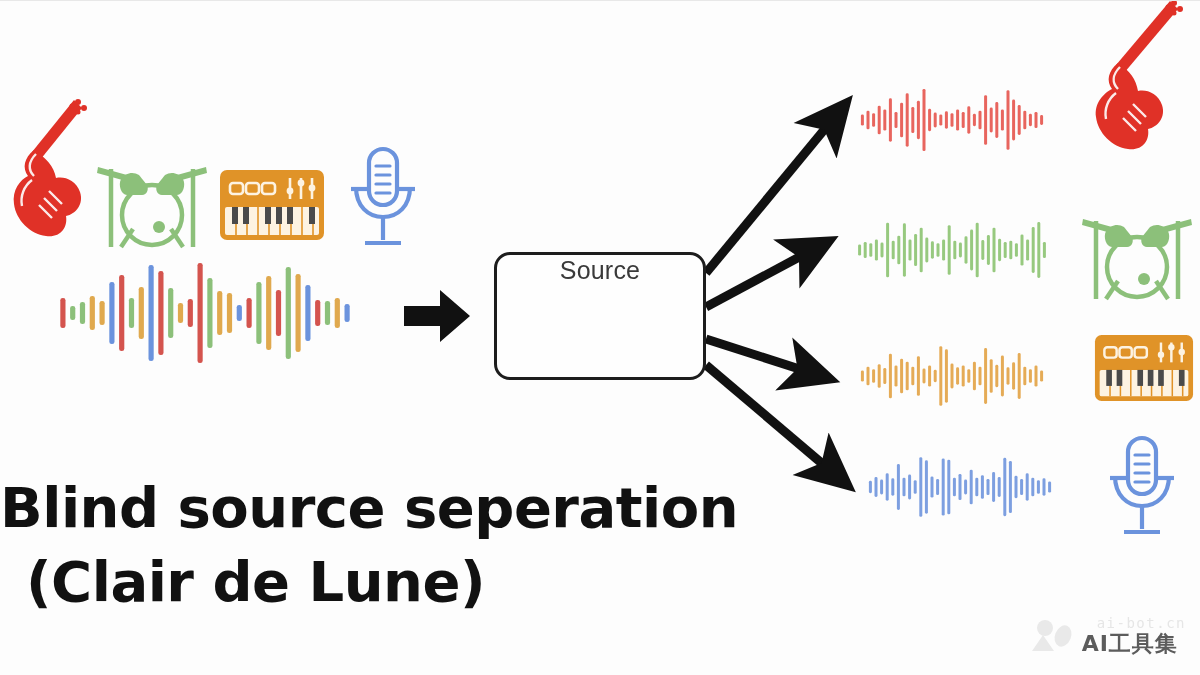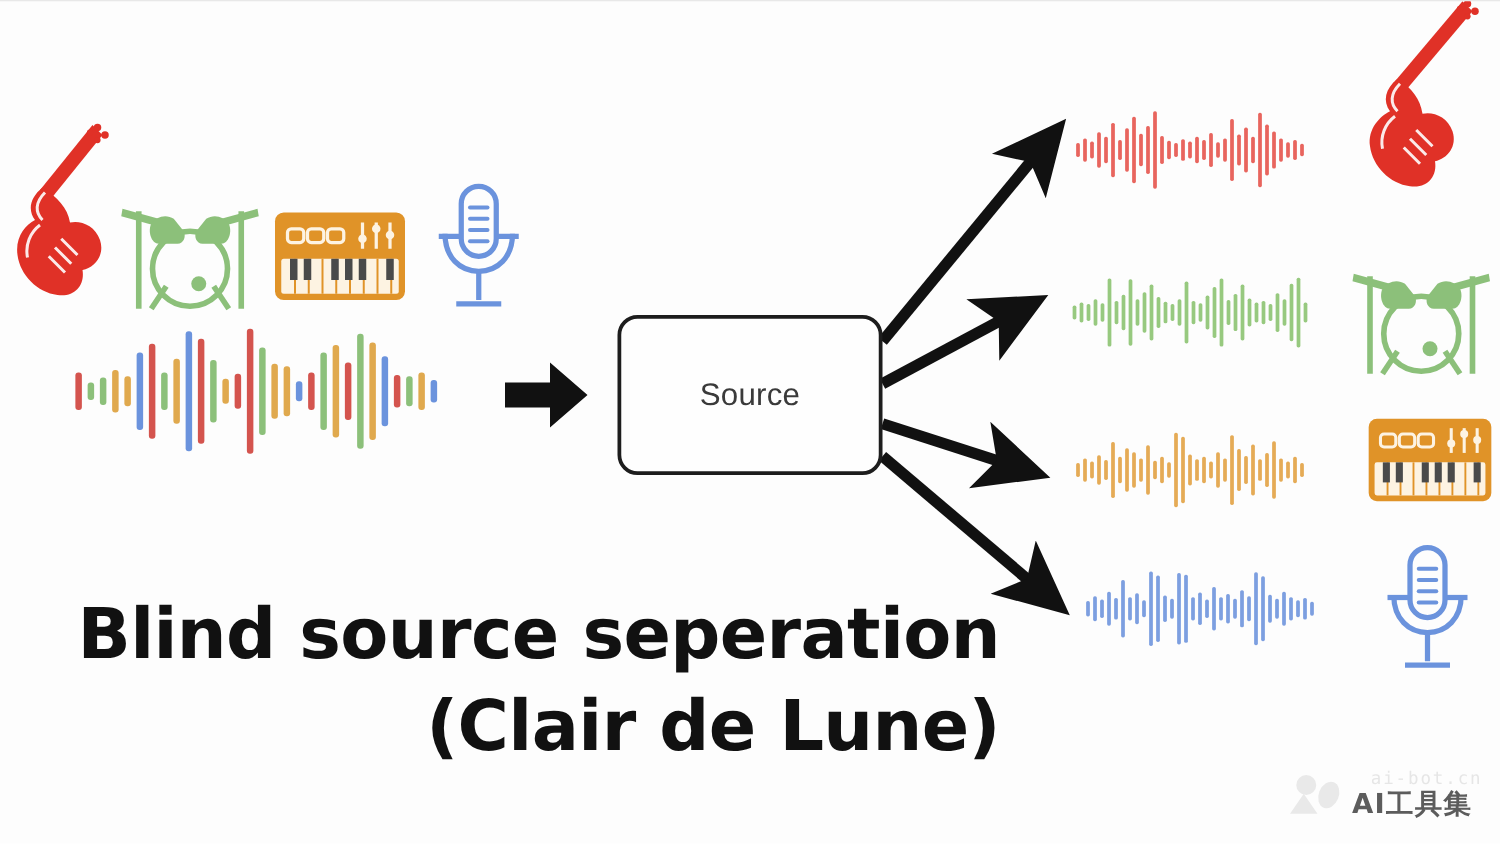--- a/index.html
+++ b/index.html
@@ -22,46 +22,46 @@
 
   
   #sep-box {
     left: 494px; top: 251px;
     width: 212px; height: 128px;
     border: 3px solid #1d1d1d;
     border-radius: 16px;
     background: #fefefe;
     box-sizing: border-box;
     display: flex;
-    flex-direction: row;
+    flex-direction: column;
     align-items: center;
-    justify-content: center;
+    justify-content: flex-start;
     z-index: 6;
   }
   #sep-box .line {
     font-size: 25px;
     color: #3a3a3a;
     line-height: 1.22;
     letter-spacing: .2px;
     white-space: nowrap;
   }
 
   
   #title {
     left: 0; top: 470px;
     width: 800px;
-    text-align: right;
+    text-align: left;
     color: #111111;
     font-family: "DejaVu Sans", sans-serif;
     font-weight: bold;
     font-size: 56px;
     line-height: 1.33;
     letter-spacing: -0.5px;
   }
-  #title .l2 { display: block; }
+  #title .l2 { display: block; padding-left: 26px; }
 
   
   #watermark {
     right: 14px; bottom: 20px;
     display: flex;
     align-items: center;
     gap: 8px;
     opacity: .85;
   }
   #watermark .wm-text { line-height: 1; }

